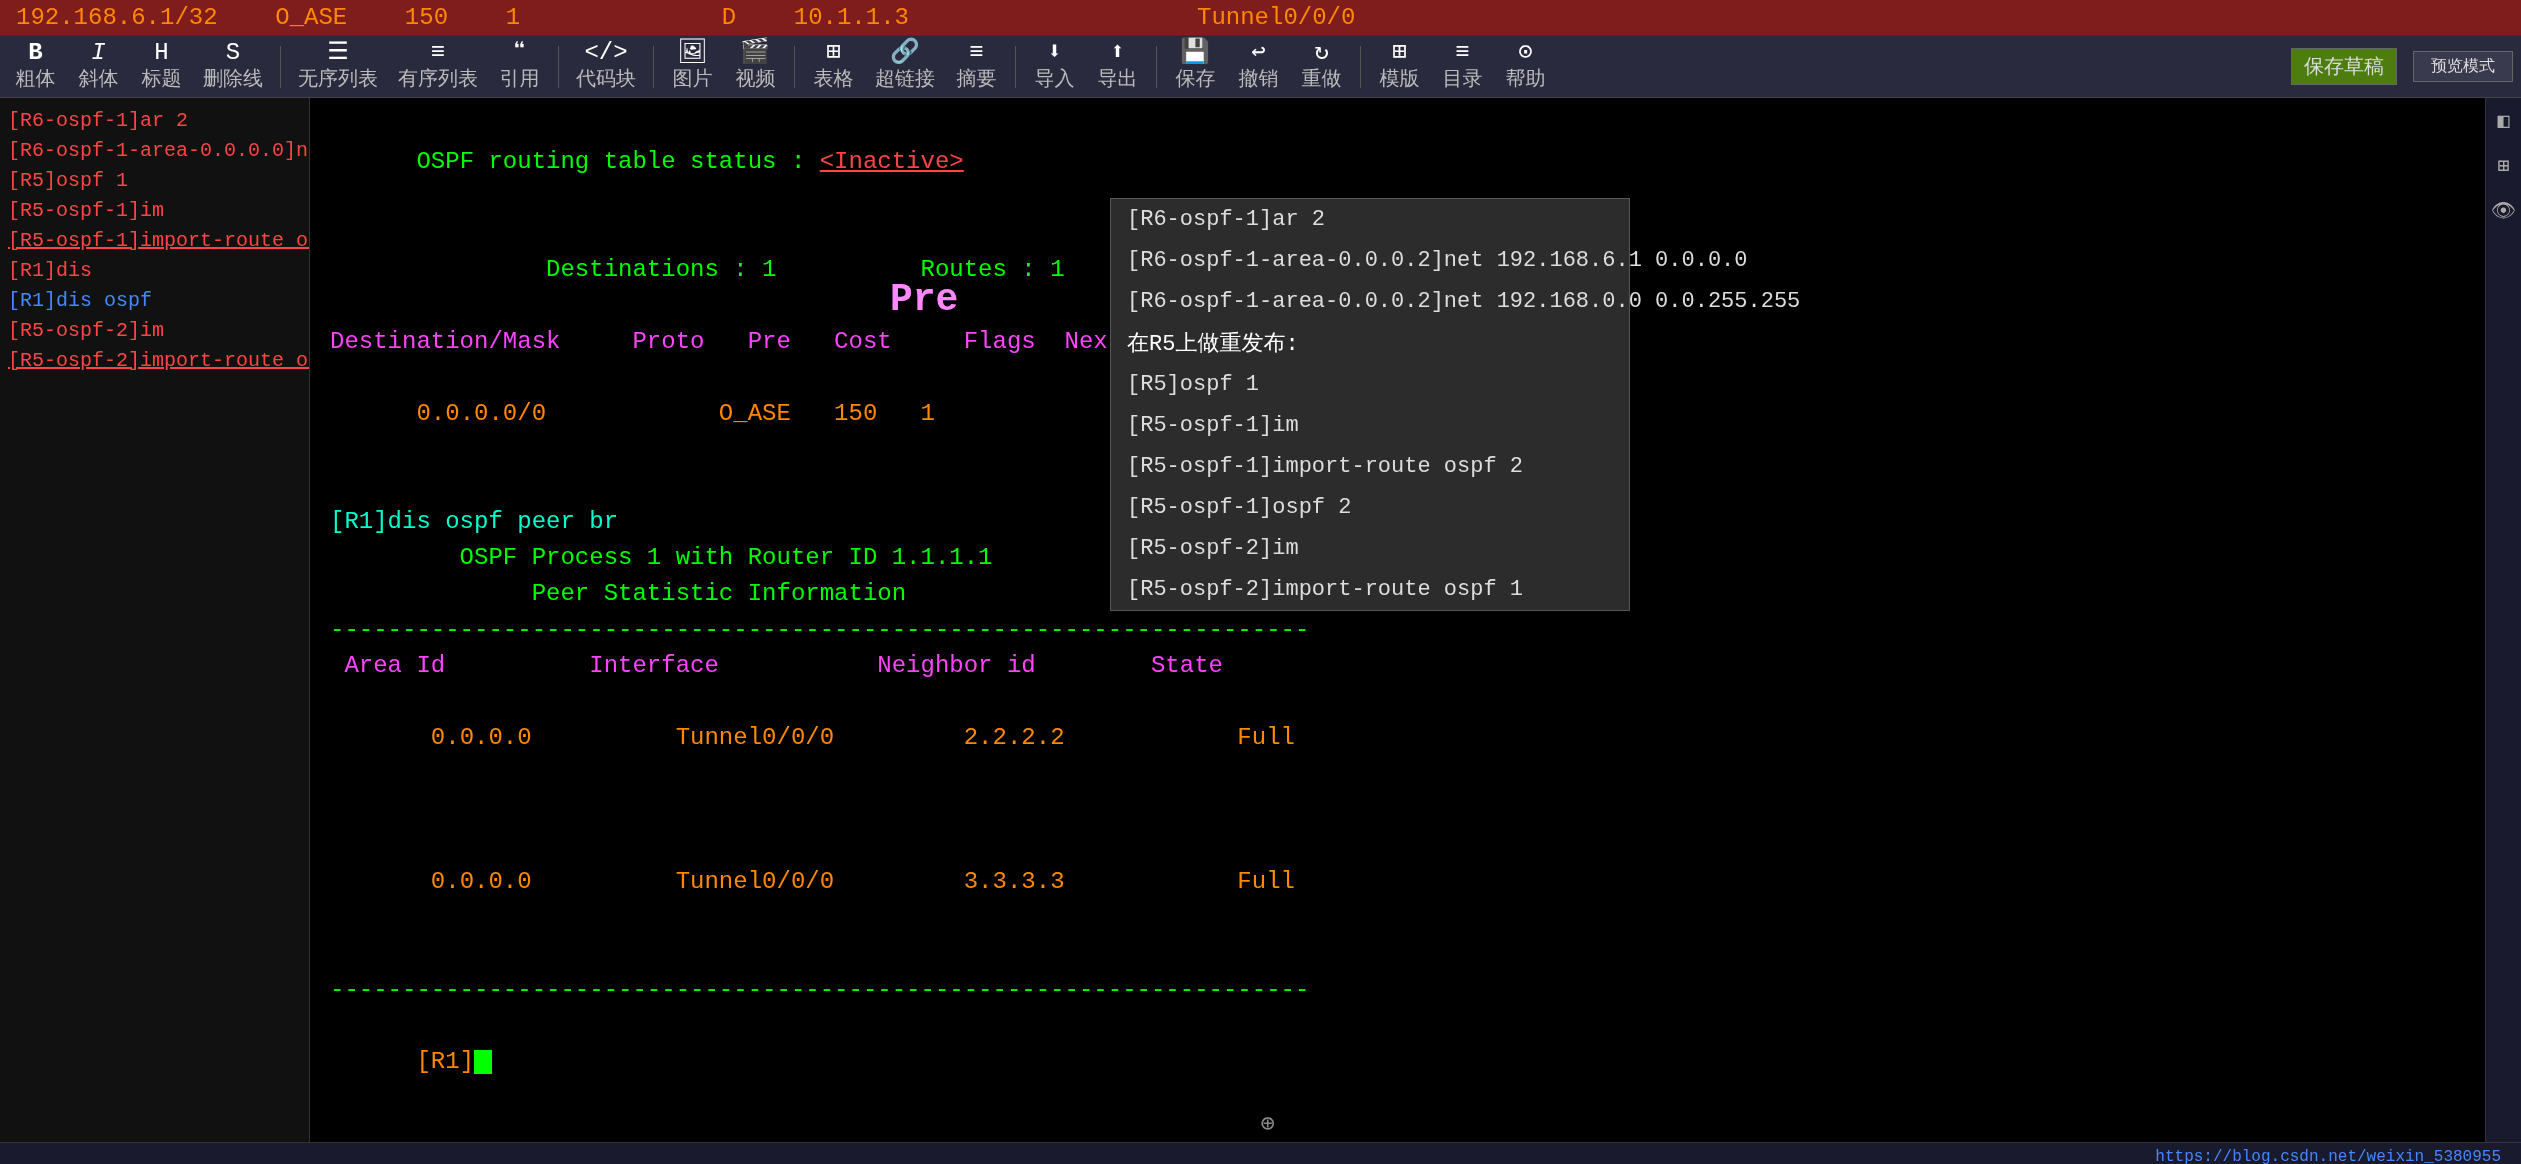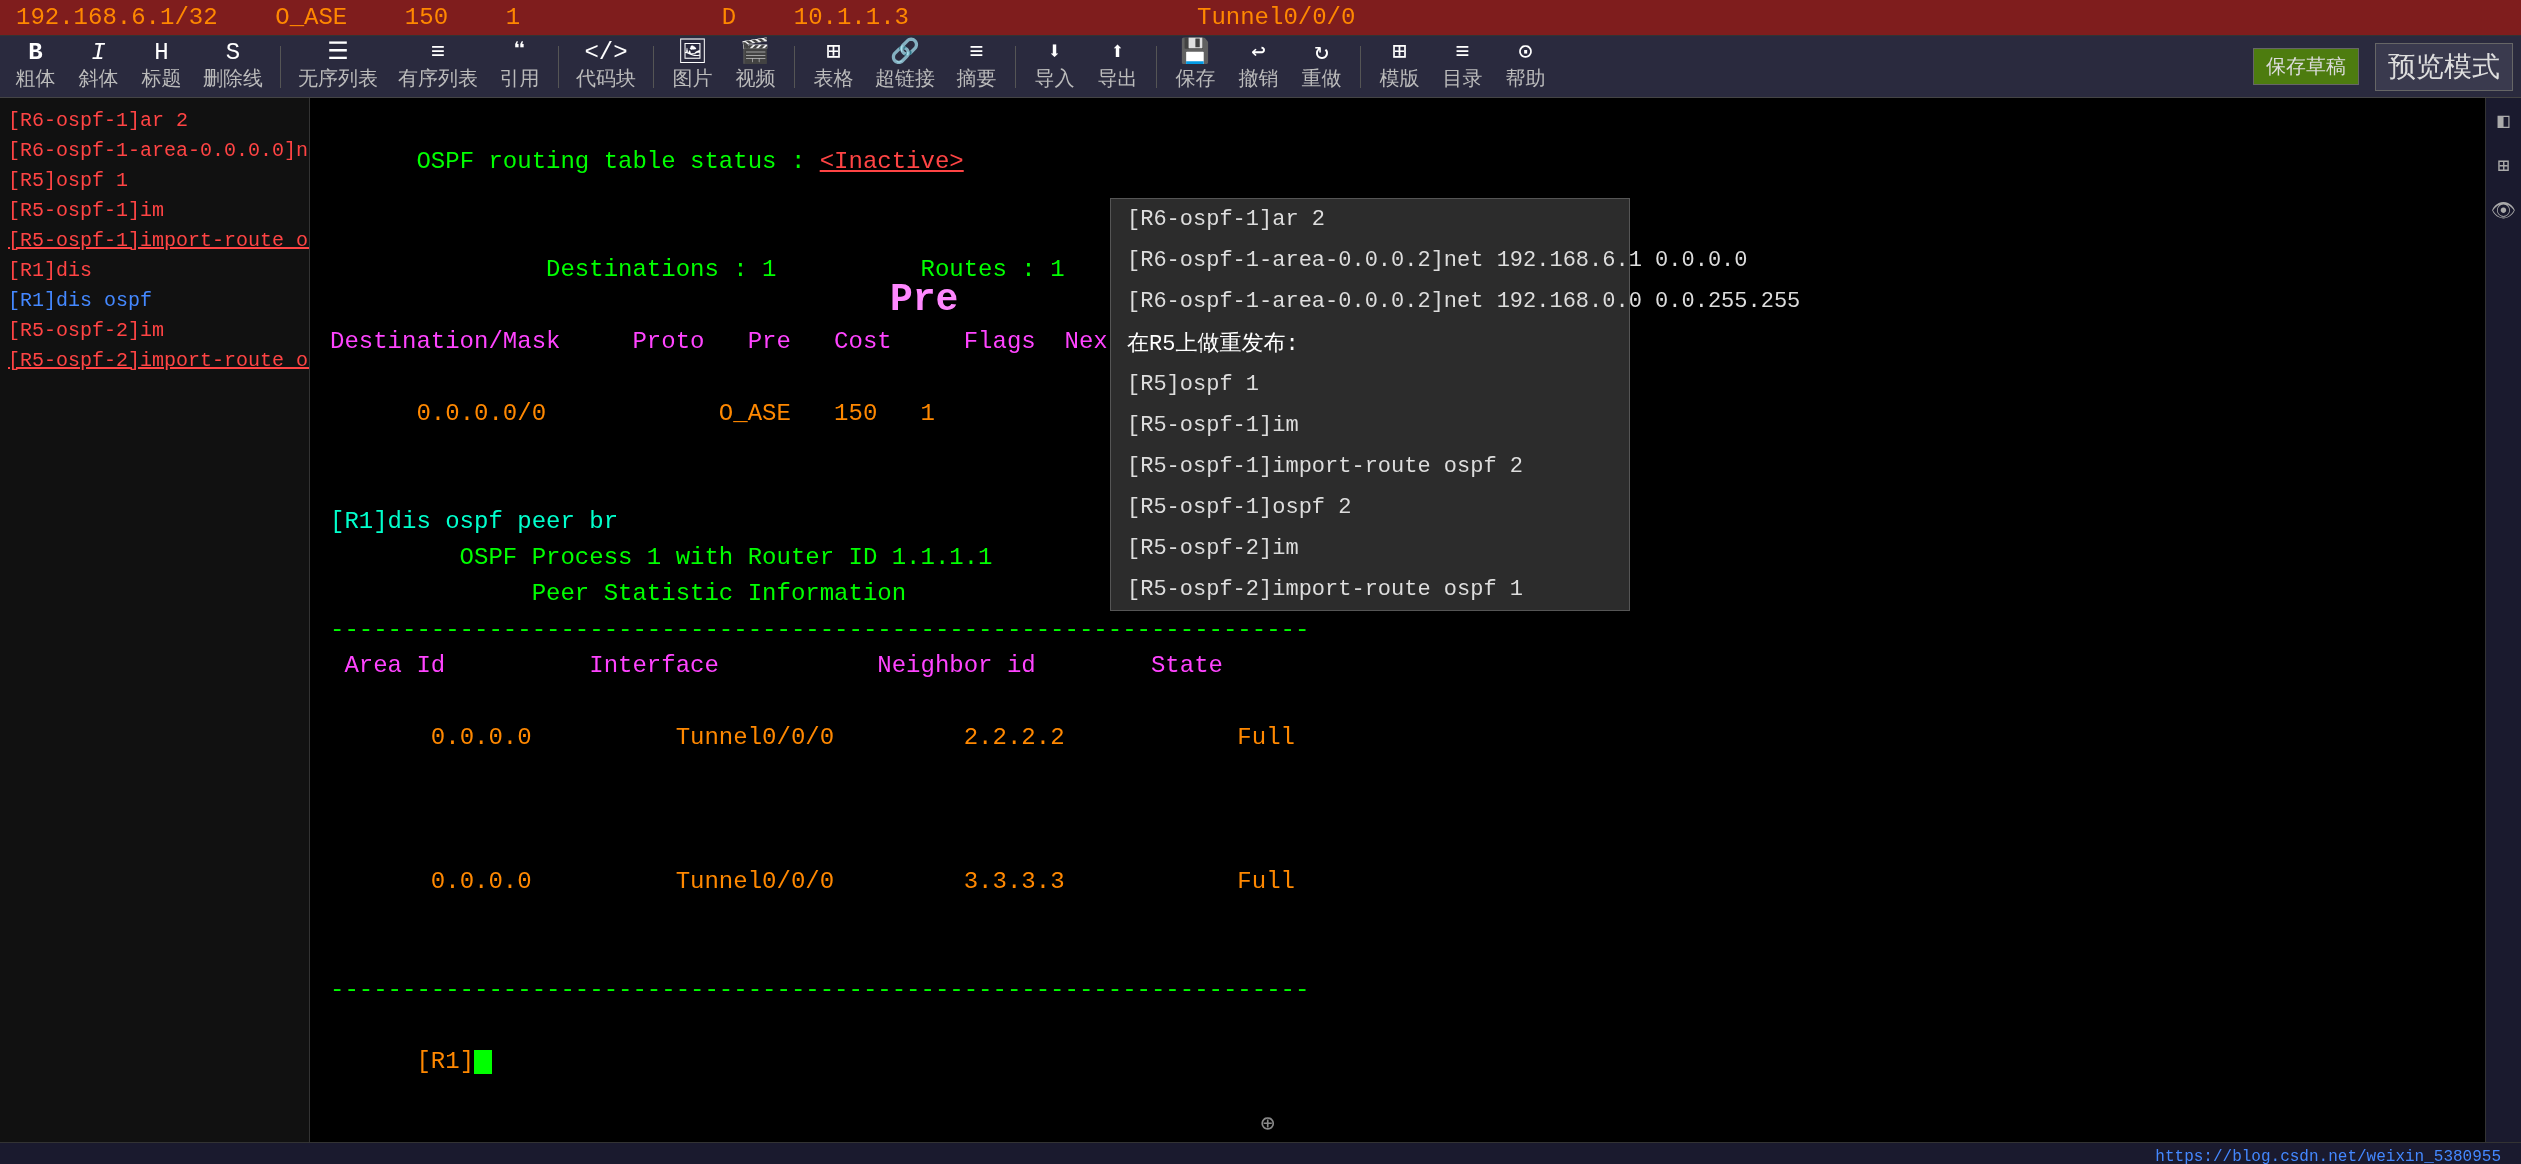--- a/index.html
+++ b/index.html
@@ -237,21 +237,21 @@
     <span class="tb-label">帮助</span>
   </div>
 
   <div style="flex:1"></div>
 
   <div class="tb-item" style="background:#4d7c0f; border:1px solid #666; padding:4px 12px; min-width:100px;">
     <span class="tb-label" style="font-size:20px; color:#ddd;">保存草稿</span>
   </div>
 
   <div class="tb-item" style="background:#3a3a4e; border:1px solid #666; padding:4px 12px; min-width:100px; margin-left:8px;">
-    <span class="tb-label" style="font-size:28px; color:#ddd;">预览模式</span>
+    <span class="tb-label" style="font-size:16px; color:#ddd;">预览模式</span>
   </div>
 </div>
 
 <div class="main">
 
   <div style="width:310px; background:#111; border-right:1px solid #333; padding:8px; overflow:hidden;">
     <div class="line" style="color:#ff4444; font-size:20px;">[R6-ospf-1]ar 2</div>
     <div class="line" style="color:#ff4444; font-size:20px;">[R6-ospf-1-area-0.0.0.0]net 192.168.0.0 0.0.255.255  1</div>
     <div class="line" style="color:#ff4444; font-size:20px;">[R5]ospf 1</div>
     <div class="line" style="color:#ff4444; font-size:20px;">[R5-ospf-1]im</div>

